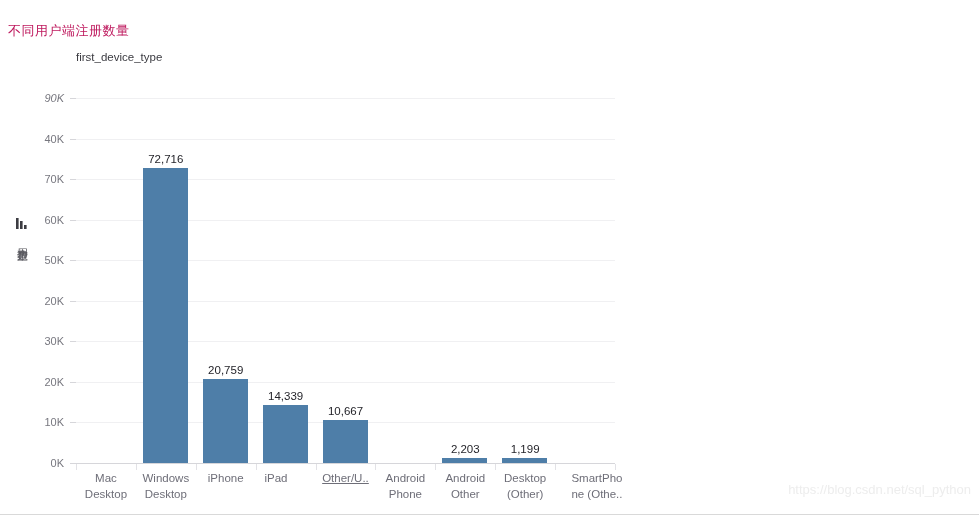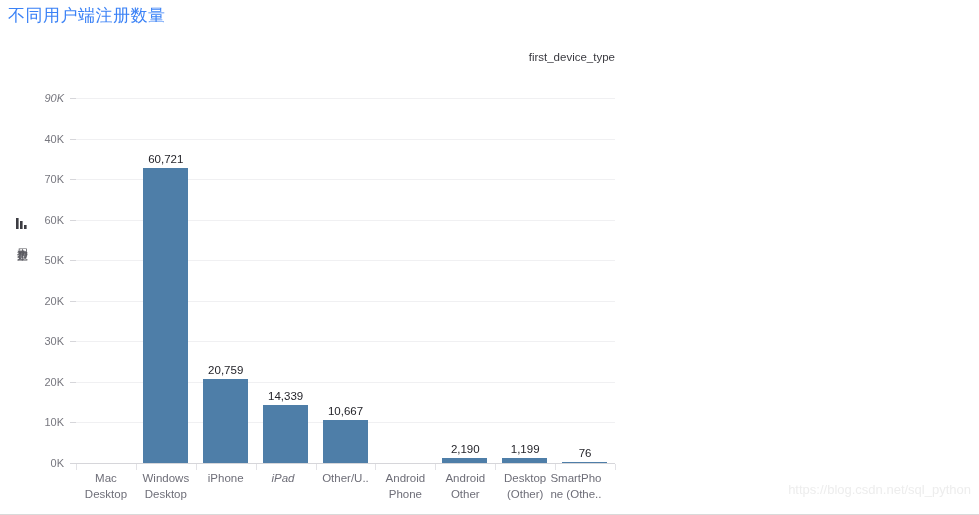--- a/index.html
+++ b/index.html
@@ -12,42 +12,42 @@
     background: #ffffff;
     font-family: "Liberation Sans", sans-serif;
     position: relative;
     overflow: hidden;
   }
 
   
   #page-header {
     position: absolute;
     left: 8px;
-    top: 4px;
-    font-size: 17px;
-    color: #3b82f6;
+    top: 22px;
+    font-size: 13px;
+    color: #be185d;
     letter-spacing: 0.5px;
     white-space: nowrap;
   }
 
   
   #chart-area {
     position: absolute;
     left: 0;
     top: 40px;
     width: 979px;
     height: 465px;
   }
 
   #chart-title {
     position: absolute;
     left: 76px;
     top: 11px;
     width: 539px;
-    text-align: right;
+    text-align: left;
     font-size: 11.5px;
     color: #3b3b41;
     white-space: nowrap;
   }
 
   
   #y-axis-title-block {
     position: absolute;
     left: 10px;
     top: 175px;
@@ -259,45 +259,41 @@
       <div class="gridline" style="top: 283.889px;"></div>
       <div class="gridline" style="top: 243.333px;"></div>
       <div class="gridline" style="top: 202.778px;"></div>
       <div class="gridline" style="top: 162.222px;"></div>
       <div class="gridline" style="top: 121.667px;"></div>
       <div class="gridline" style="top: 81.1111px;"></div>
       <div class="gridline" style="top: 40.5556px;"></div>
       <div class="gridline" style="top: 0px;"></div>
       <div class="bar-slot" style="left: 59.8889px;">
         <div class="bar" title="Windows Desktop: 72,716" style="height: 294.904px; background: rgb(78, 126, 168);"></div>
-        <div class="bar-value" style="bottom: 297.904px;">60,721</div>
+        <div class="bar-value" style="bottom: 297.904px;">72,716</div>
       </div>
       <div class="bar-slot" style="left: 119.778px;">
         <div class="bar" title="iPhone: 20,759" style="height: 84.1893px; background: rgb(78, 126, 168);"></div>
         <div class="bar-value" style="bottom: 87.1893px;">20,759</div>
       </div>
       <div class="bar-slot" style="left: 179.667px;">
         <div class="bar" title="iPad: 14,339" style="height: 58.1526px; background: rgb(78, 126, 168);"></div>
         <div class="bar-value" style="bottom: 61.1526px;">14,339</div>
       </div>
       <div class="bar-slot" style="left: 239.556px;">
         <div class="bar" title="Other/U..: 10,667" style="height: 43.2606px; background: rgb(78, 126, 168);"></div>
         <div class="bar-value" style="bottom: 46.2606px;">10,667</div>
       </div>
       <div class="bar-slot" style="left: 359.333px;">
         <div class="bar" title="Android Tablet: 1,292" style="height: 5.23978px; background: rgb(78, 126, 168);"></div>
-        <div class="bar-value" style="bottom: 8.23978px;">2,190</div>
+        <div class="bar-value" style="bottom: 8.23978px;">2,203</div>
       </div>
       <div class="bar-slot" style="left: 419.222px;">
         <div class="bar" title="Desktop (Other): 1,199" style="height: 4.86261px; background: rgb(78, 126, 168);"></div>
         <div class="bar-value" style="bottom: 7.86261px;">1,199</div>
-      </div>
-      <div class="bar-slot" style="left: 479.111px;">
-        <div class="bar" title="SmartPhone (Othe..: 76" style="height: 1px; background: rgb(78, 126, 168);"></div>
-        <div class="bar-value" style="bottom: 4px;">76</div>
       </div>
     </div>
 
   <div id="x-axis-line"></div>
   <div id="x-separators">
       <div class="xsep" style="left: 0px;"></div>
       <div class="xsep" style="left: 59.8889px;"></div>
       <div class="xsep" style="left: 119.778px;"></div>
       <div class="xsep" style="left: 179.667px;"></div>
       <div class="xsep" style="left: 239.556px;"></div>
@@ -313,41 +309,41 @@
         <span>Desktop</span>
       </div>
       <div class="xcat" style="left: 59.8889px;">
         <span>Windows</span>
         <span>Desktop</span>
       </div>
       <div class="xcat" style="left: 119.778px;">
         <span>iPhone</span>
         <span></span>
       </div>
-      <div class="xcat" style="left: 177px; font-style: italic;">
+      <div class="xcat" style="left: 170px;">
         <span>iPad</span>
         <span></span>
       </div>
-      <div class="xcat" style="left: 239.556px;">
+      <div class="xcat" style="left: 239.556px; text-decoration: underline;">
         <span>Other/U..</span>
         <span></span>
       </div>
       <div class="xcat" style="left: 299.444px;">
         <span>Android</span>
         <span>Phone</span>
       </div>
       <div class="xcat" style="left: 359.333px;">
         <span>Android</span>
         <span>Other</span>
       </div>
       <div class="xcat" style="left: 419.222px;">
         <span>Desktop</span>
         <span>(Other)</span>
       </div>
-      <div class="xcat" style="left: 470px;">
+      <div class="xcat" style="left: 491px;">
         <span>SmartPho</span>
         <span>ne (Othe..</span>
       </div>
     </div>
 </div>
 
 <div id="watermark">https://blog.csdn.net/sql_python</div>
 <div id="bottom-rule"></div>
 
 </body></html>

